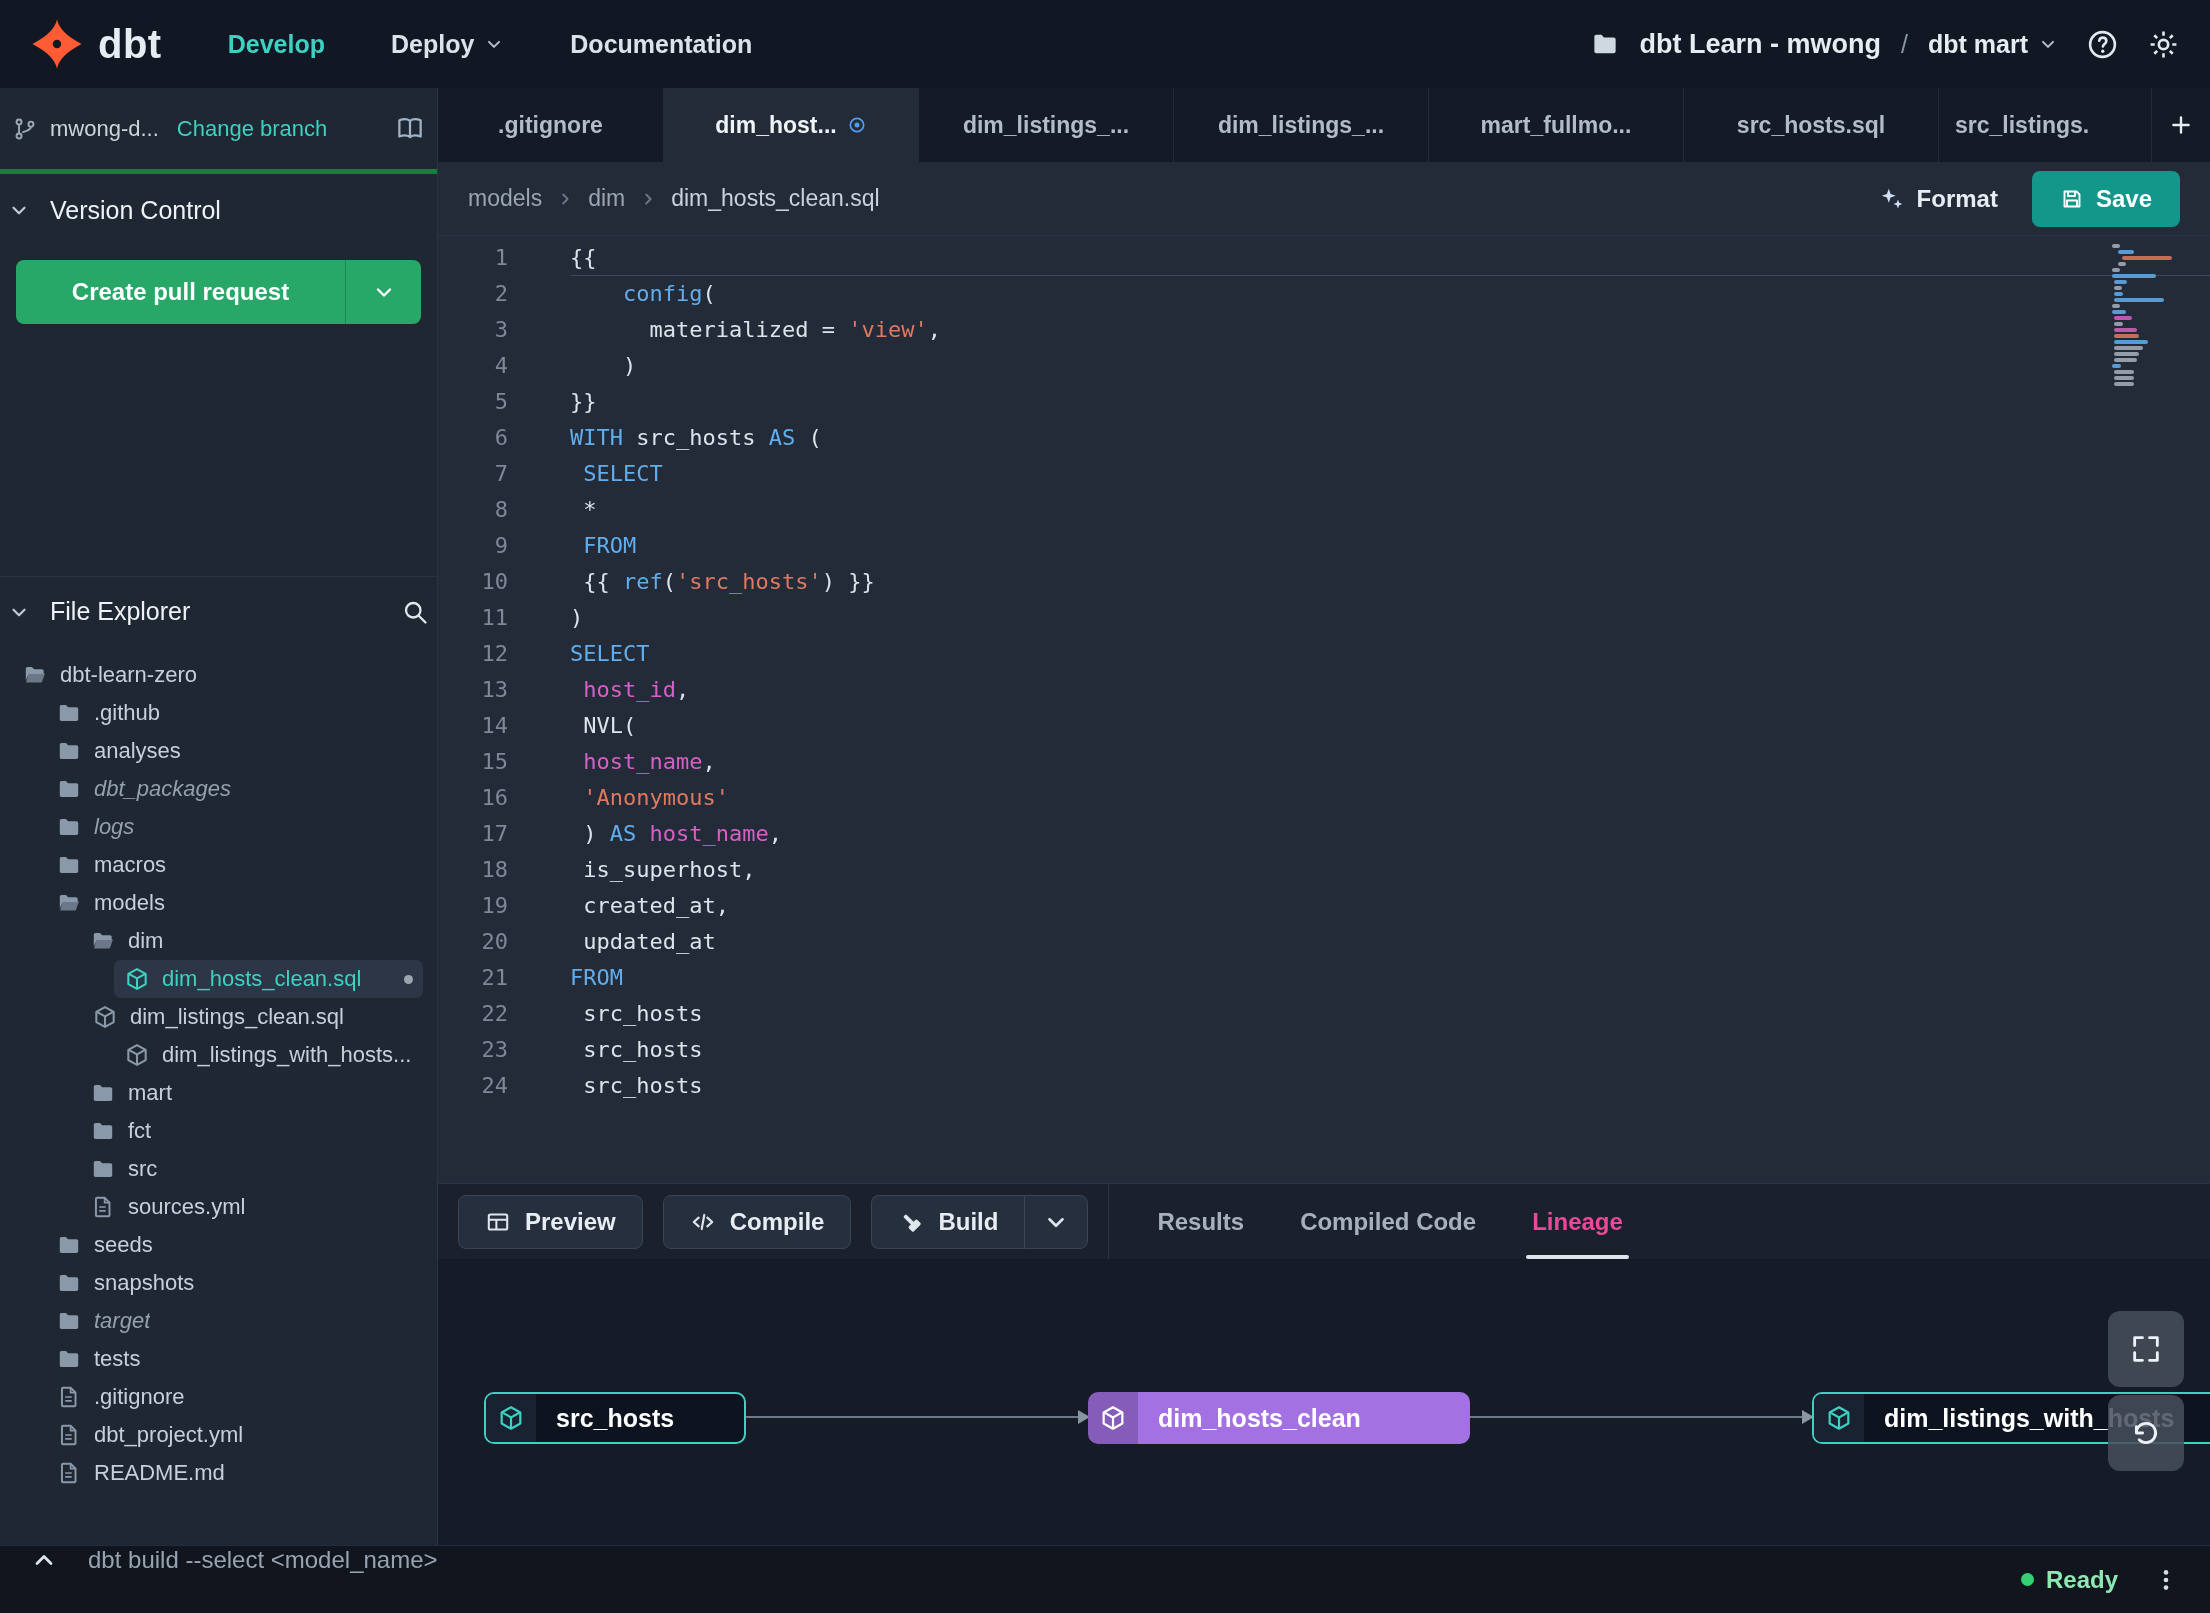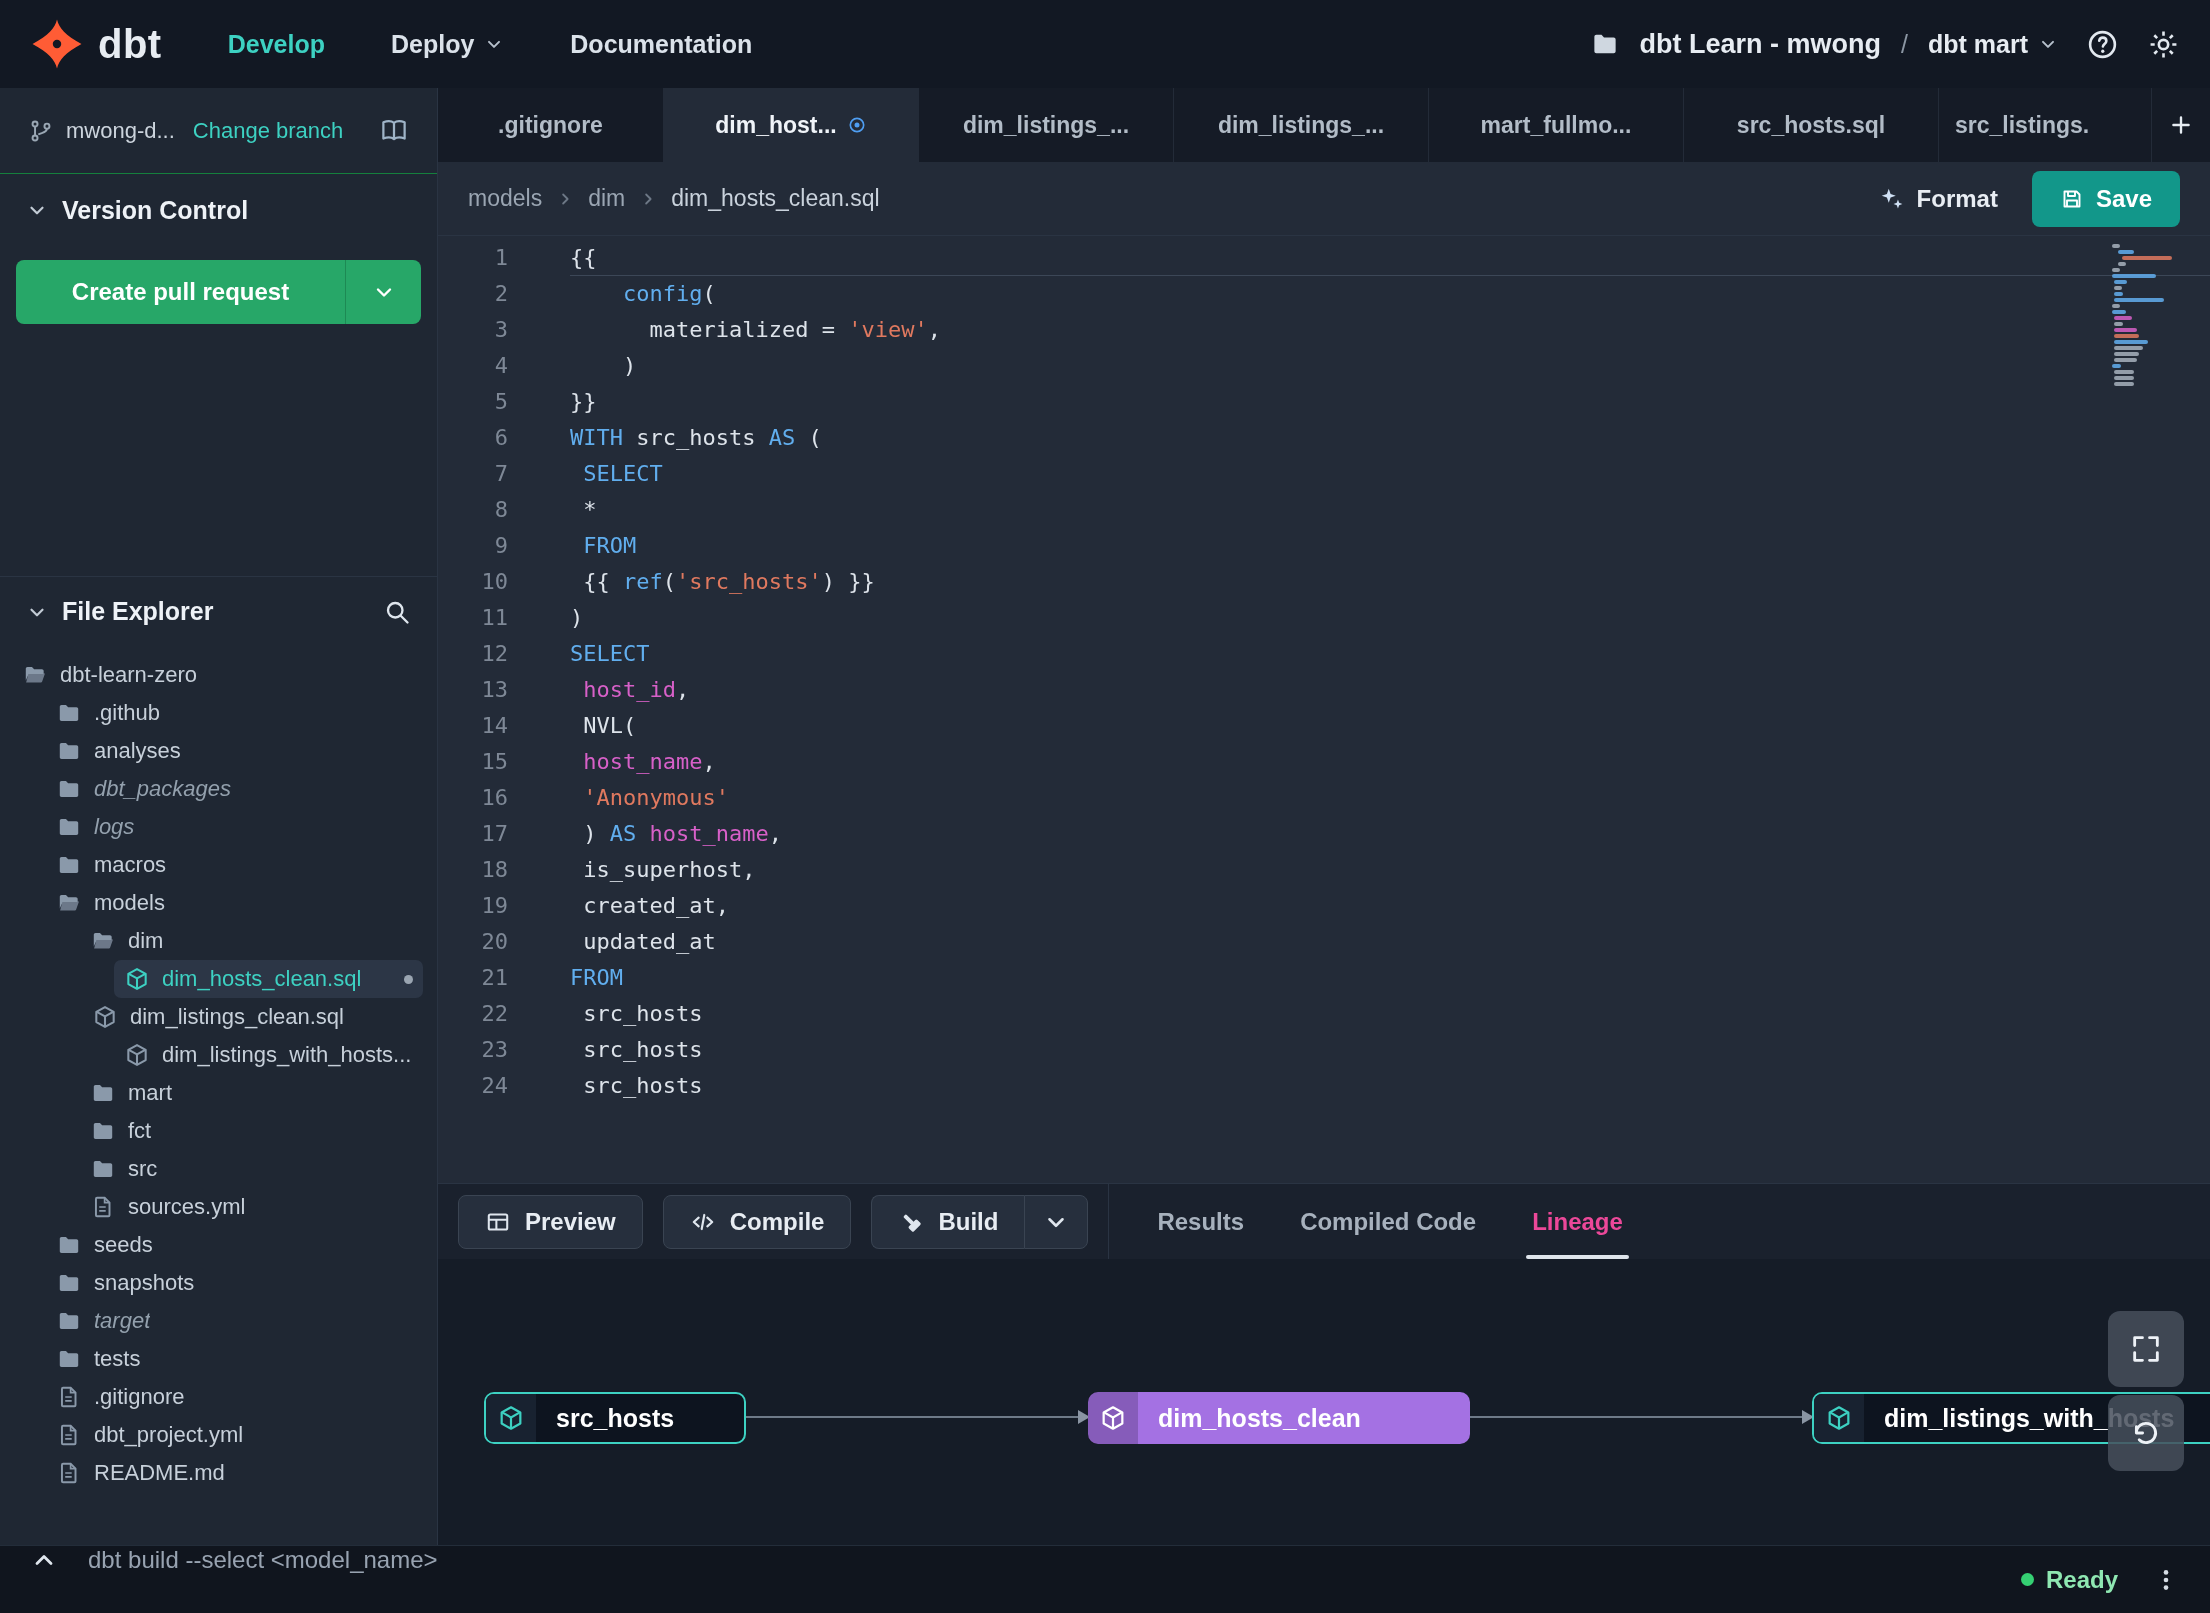--- a/index.html
+++ b/index.html
@@ -21,26 +21,26 @@
   .nav-right{margin-left:auto;display:flex;align-items:center;gap:20px}
   .nav-folder-ic{width:30px;height:30px;color:#cfd7e0}
   .proj-name{font-size:27px;font-weight:bold}
   .proj-sep{color:#8b96a3;font-size:25px}
   .env-select{display:flex;align-items:center;gap:10px;font-size:25px;font-weight:600;cursor:pointer}
   .topic{width:33px;height:33px;color:#e2e8ef;margin-left:8px;cursor:pointer}
 
   
   .main{flex:1;display:flex;min-height:0}
   .sidebar{width:438px;flex:none;background:#1f2733;border-right:1px solid #2a3443;display:flex;flex-direction:column;min-height:0}
-  .branch-row{height:86px;flex:none;display:flex;align-items:center;gap:12px;padding:0 28px;border-bottom:1px solid #15803d}
+  .branch-row{height:86px;flex:none;display:flex;align-items:center;gap:12px;padding:0 12px;border-bottom:5px solid #15803d}
   .br-ic{width:26px;height:26px;color:#9aa7b4}
   .branch-name{font-size:22px;color:#ccd4dd}
   .change-branch{font-size:22px;color:var(--c-accent,#3dd1c2);margin-left:6px;cursor:pointer}
   .book-ic{width:30px;height:30px;color:#9fb4c8;margin-left:auto;cursor:pointer}
-  .section-header{height:72px;flex:none;display:flex;align-items:center;gap:14px;padding:0 26px;font-size:25px;font-weight:bold;color:#eef2f7;cursor:pointer}
+  .section-header{height:72px;flex:none;display:flex;align-items:center;gap:20px;padding:0 8px;font-size:25px;font-weight:normal;color:#eef2f7;cursor:pointer}
   .sec-chev{width:22px;height:22px;color:#c2cbd5}
   .section-header.fe{border-top:1px solid #2a3443;height:70px}
   .fe-search{width:28px;height:28px;color:#dfe6ee;margin-left:auto}
   .pr-split{margin:14px 16px 0;height:64px;flex:none;display:flex;border-radius:8px;overflow:hidden}
   .pr-main{flex:1;background:var(--c-green,#27a768);border:none;color:#fff;font-size:24px;font-weight:600;font-family:inherit;cursor:pointer}
   .pr-caret{width:76px;background:var(--c-green,#27a768);border:none;border-left:1px solid #1d8a54;color:#fff;display:flex;align-items:center;justify-content:center;cursor:pointer}
   .pr-caret .icon{width:24px;height:24px}
   .vc-space{height:252px;flex:none}
   .file-tree{flex:1;overflow:hidden;padding-top:10px}
   .tree-row{height:38px;display:flex;align-items:center;padding-right:14px;font-size:22px;color:#c7d0da;cursor:pointer}

